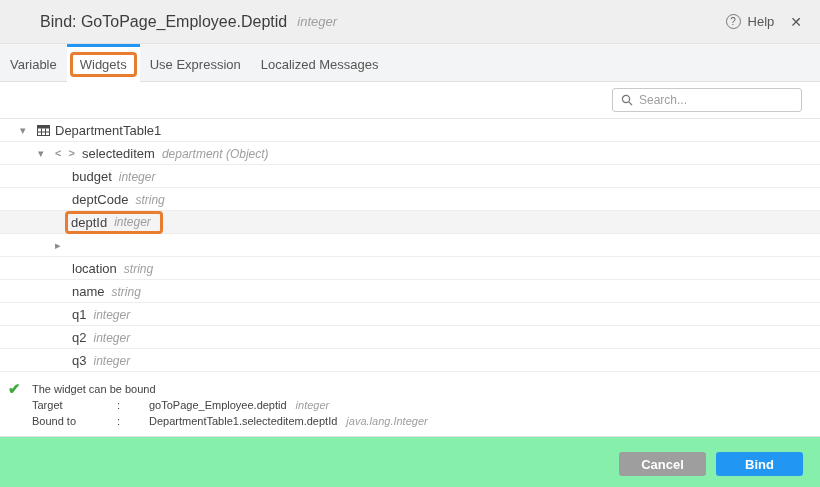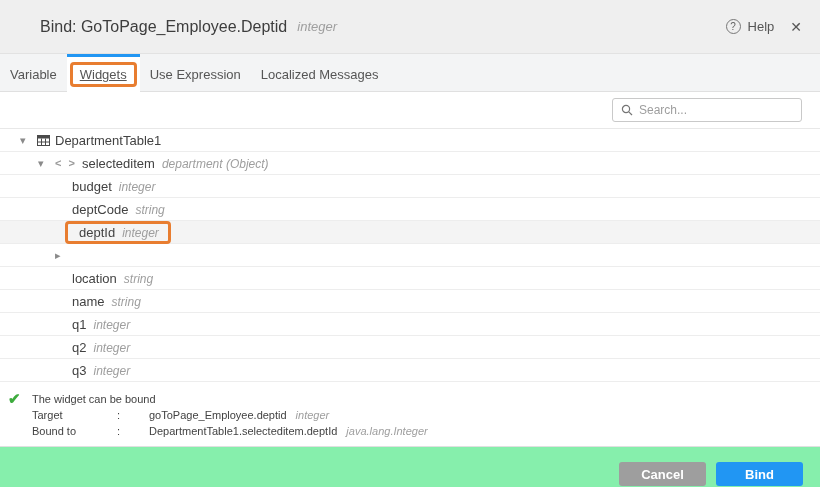--- a/index.html
+++ b/index.html
@@ -1,35 +1,35 @@
 <!DOCTYPE html>
 <html><head>
 <meta charset="utf-8">
 <style>
   html,body{margin:0;padding:0;}
   body{
     width:820px;height:487px;overflow:hidden;background:#fff;
     font-family:"Liberation Sans",sans-serif;color:#424242;position:relative;
   }
   
-  .header{height:54px;background:#efefef;border-bottom:1px solid #e2e2e2;
+  .header{height:44px;background:#efefef;border-bottom:1px solid #e2e2e2;
     display:flex;align-items:center;padding:0 18px 0 40px;box-sizing:border-box;}
   .title{font-size:16px;color:#3d3d3d;}
   .title-type{font-style:italic;color:#9e9e9e;font-size:13px;margin-left:10px;}
   .header-right{margin-left:auto;display:flex;align-items:center;gap:16px;}
   .help{display:flex;align-items:center;gap:7px;color:#565656;font-size:13px;cursor:pointer;}
   .help-circle{width:15px;height:15px;border:1px solid #787878;border-radius:50%;
     display:flex;align-items:center;justify-content:center;font-size:10px;color:#616161;box-sizing:border-box;}
   .close{font-size:14px;color:#565656;cursor:pointer;line-height:1;}
   
   .tabbar{height:38px;background:#f3f4f5;border-bottom:1px solid #e0e0e0;
     display:flex;padding-left:0;box-sizing:border-box;}
   .tab{padding:0 10px;display:flex;align-items:center;font-size:13px;color:#555;
     border-top:3px solid transparent;box-sizing:border-box;cursor:pointer;white-space:nowrap;}
-  .tab.active{background:#fff;border-top-color:#2196f3;margin-bottom:-1px;text-decoration:underline;}
+  .tab.active{background:#fff;border-top-color:#2196f3;margin-bottom:-1px;}
   .tab-label{padding:2px 0;}
   .tab-label.anno{border:3px solid #e87d30;border-radius:4px;padding:2px 7px;margin:0 -7px;}
   
   .search-row{height:37px;display:flex;justify-content:flex-end;align-items:center;
     padding-right:18px;border-bottom:1px solid #e8e8e8;box-sizing:border-box;background:#fff;}
   .search-box{width:190px;height:24px;border:1px solid #c9c9c9;border-radius:3px;
     display:flex;align-items:center;padding:0 8px;box-sizing:border-box;background:#fff;}
   .search-box svg{flex:0 0 auto;margin-right:6px;}
   .search-box input{border:none;outline:none;font-size:12px;color:#424242;width:100%;
     font-family:"Liberation Sans",sans-serif;background:transparent;padding:0;}
@@ -38,22 +38,22 @@
   .row{height:23px;display:flex;align-items:center;border-bottom:1px solid #ededed;
     box-sizing:border-box;font-size:13px;color:#424242;cursor:pointer;}
   .row.selected{background:#f4f4f4;}
   .row.indent-0{padding-left:20px;}
   .row.indent-1{padding-left:38px;}
   .row.indent-2{padding-left:55px;}
   .caret{width:17px;flex:0 0 17px;color:#8a8a8a;font-size:11px;line-height:1;}
   .node-icon{margin-right:5px;display:inline-flex;align-items:center;color:#8a8a8a;}
   .node-icon .ob{font-size:11px;color:#9a9a9a;letter-spacing:2px;font-weight:bold;}
   .type{font-style:italic;color:#9e9e9e;font-size:12px;margin-left:7px;}
-  .anno-box{border:3px solid #e87d30;border-radius:4px;padding:1px 9px 1px 11px;
-    margin-left:-7px;display:inline-flex;align-items:flex-end;}
+  .anno-box{border:3px solid #e87d30;border-radius:4px;padding:1px 9px 1px 3px;
+    margin-left:-7px;display:inline-flex;align-items:center;}
   
   .status-section{height:65px;box-sizing:border-box;border-bottom:1px solid #e0e0e0;
     display:flex;padding:9px 0 0 8px;background:#fff;}
   .check{width:24px;flex:0 0 24px;font-size:15px;color:#3dab3d;font-weight:bold;line-height:15px;}
   .status-lines{font-size:11px;color:#424242;line-height:16px;}
   .status-msg{margin-bottom:0;}
   .status-grid{display:grid;grid-template-columns:85px 32px auto;}
   .sg-label{color:#424242;}
   .sg-colon{color:#424242;}
   .sg-type{font-style:italic;color:#9e9e9e;margin-left:9px;}

